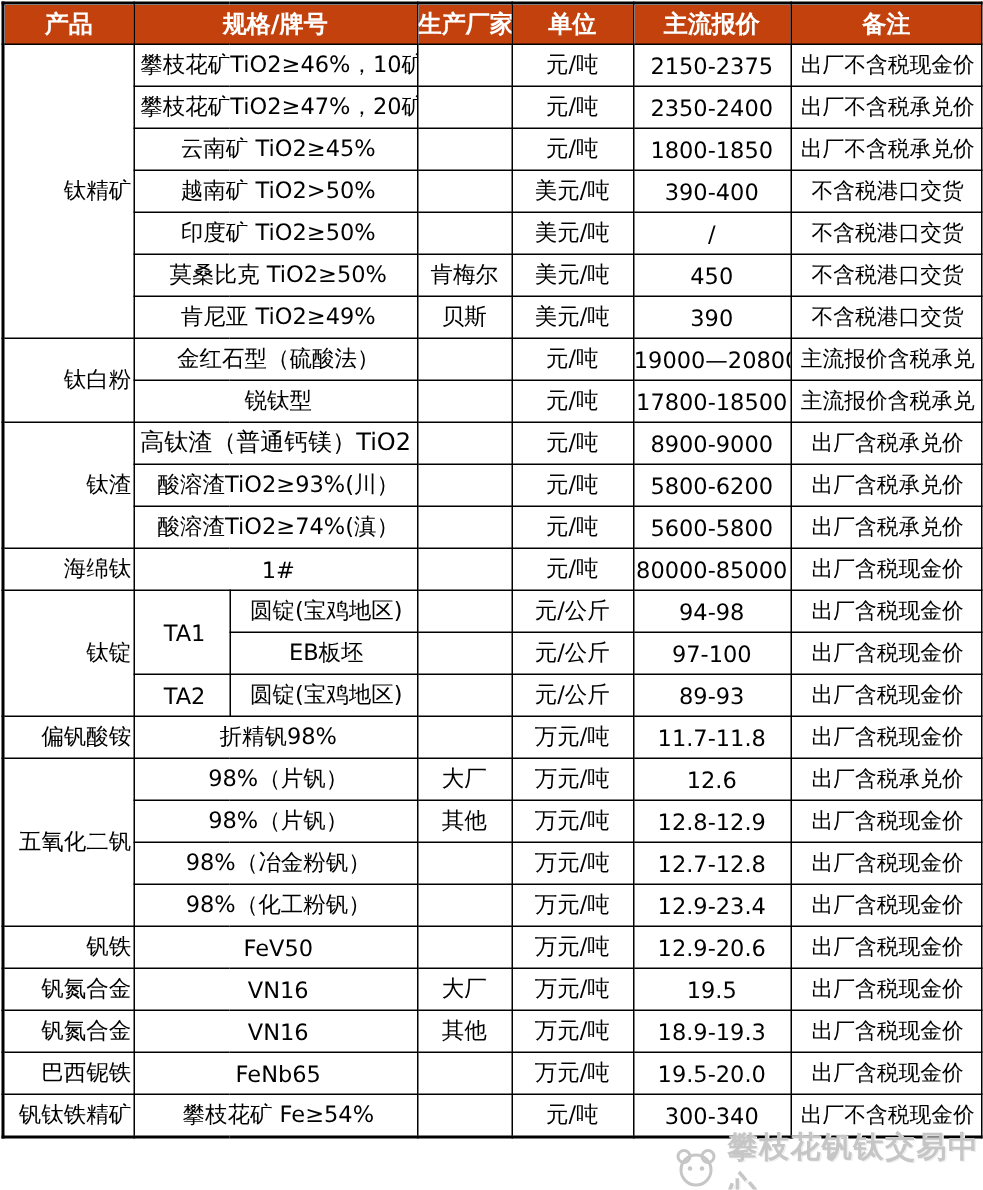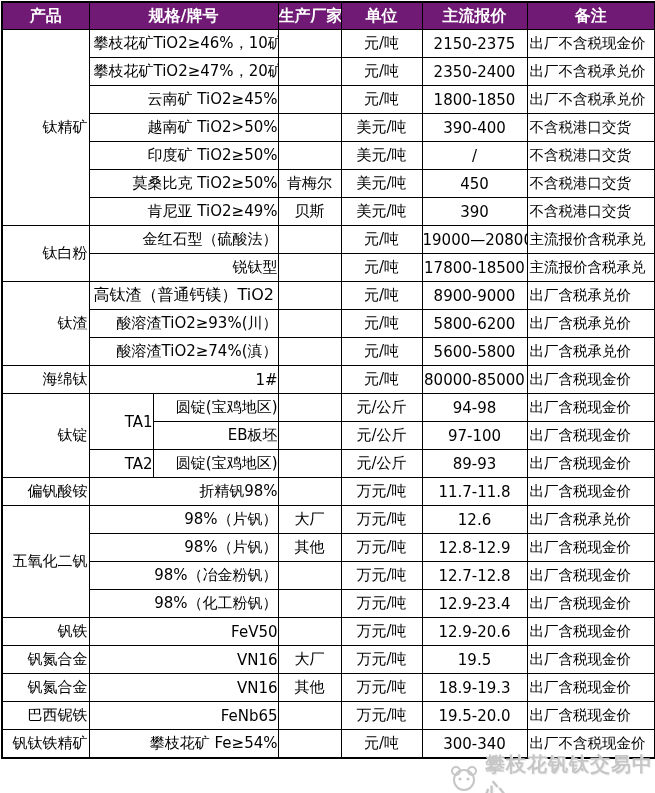--- a/index.html
+++ b/index.html
@@ -13,31 +13,31 @@
     border-collapse:collapse;table-layout:fixed;
     border:2px solid #000;
   }
   .price-table th,.price-table td{
     border:1px solid #000;
     overflow:hidden;white-space:nowrap;
     padding:0;
     vertical-align:middle;
   }
   .price-table th{
-    background:#701a75;color:#ffffff;
+    background:#c2410c;color:#ffffff;
     font-size:16px;font-weight:bold;height:26px;text-align:center;
   }
   .price-table td{
     height:27px;font-size:15px;color:#000000;
   }
   td.product{text-align:right;font-size:15px;padding:0 1px;}
-  td.spec,td.spec1,td.spec2{text-align:right;padding-left:4px;}
+  td.spec,td.spec1,td.spec2{text-align:center;padding-left:4px;}
   td.small{font-size:16px;}
   td.mfr,td.unit,td.price{text-align:center;}
-  td.note{text-align:left;padding-left:2px;font-size:14.5px;}
+  td.note{text-align:center;padding-left:2px;font-size:14.5px;}
   .watermark{
     position:absolute;left:448px;top:751px;
     display:flex;align-items:center;gap:5px;
     color:#c6c6c6;font-size:20px;font-weight:bold;letter-spacing:1px;
     text-shadow:1px 1px 0 #efefef;
     user-select:none;
   }
   .watermark svg{display:block;}
 </style>
 </head>

